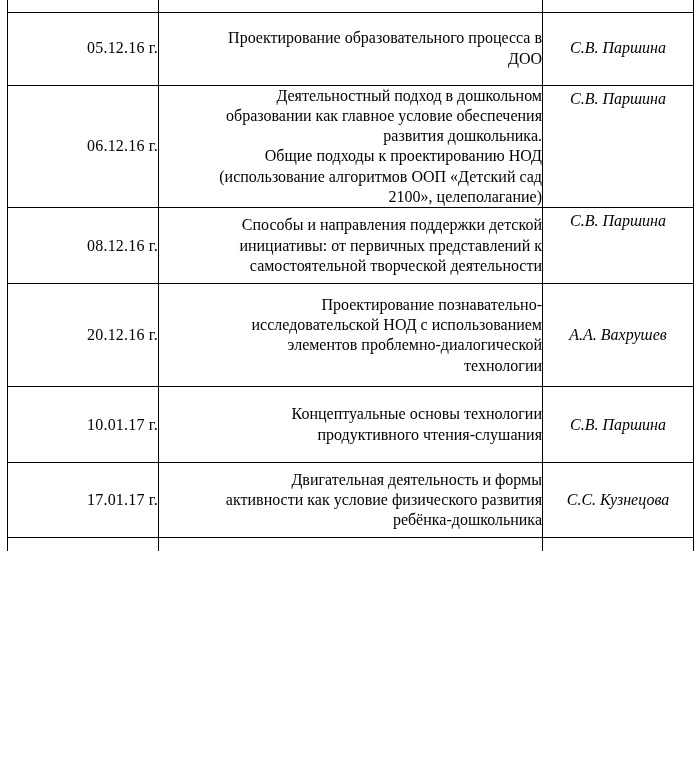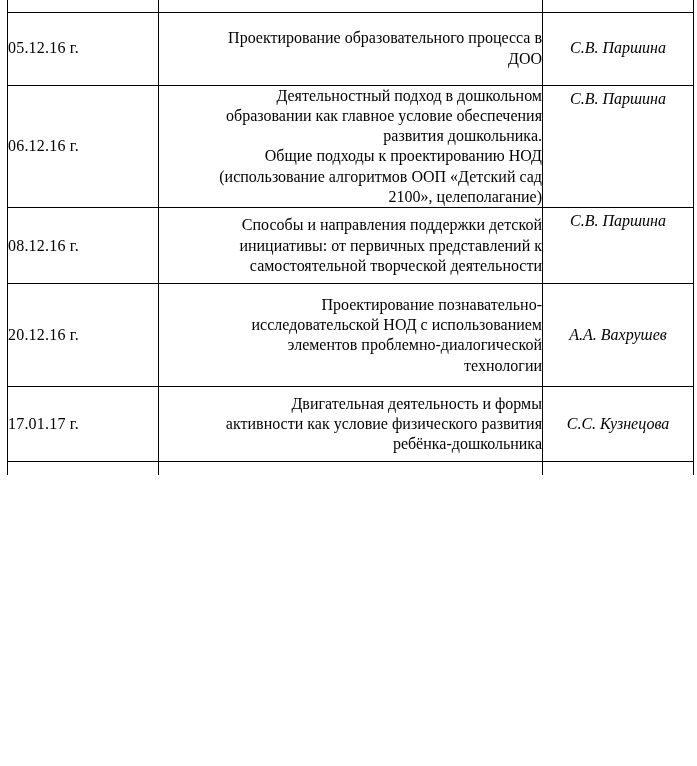--- a/index.html
+++ b/index.html
@@ -33,21 +33,21 @@
     padding: 0;
     font-size: 16px;
     line-height: 20.3px;
     overflow: hidden;
     vertical-align: middle;
   }
   tr.cut-top td { border-top: none; }
   tr.cut-bottom td { border-bottom: none; }
 
   td.date {
-    text-align: left;
+    text-align: right;
     vertical-align: middle;
     letter-spacing: 0.2px;
   }
   td.topic {
     text-align: right;
     vertical-align: middle;
     padding: 1px 6px 1px 9px;
     white-space: pre-line;
   }
   td.name {
@@ -99,20 +99,26 @@
     <td class="name valign-top">С.В. Паршина</td>
   </tr>
         <tr style="height: 103px;">
     <td class="date">20.12.16 г.</td>
     <td class="topic">Проектирование познавательно-
 исследовательской  НОД  с использованием
 элементов  проблемно-диалогической
 технологии</td>
     <td class="name valign-middle">А.А. Вахрушев</td>
   </tr>
+        <tr style="height: 76px;">
+    <td class="date">10.01.17 г.</td>
+    <td class="topic">Концептуальные основы технологии
+продуктивного чтения-слушания</td>
+    <td class="name valign-middle">С.В. Паршина</td>
+  </tr>
         <tr style="height: 75px;">
     <td class="date">17.01.17 г.</td>
     <td class="topic">Двигательная деятельность и формы
 активности как условие физического развития
 ребёнка-дошкольника</td>
     <td class="name valign-middle">С.С. Кузнецова</td>
   </tr>
         <tr class="cut-bottom" style="height: 13px;">
     <td class="date"></td>
     <td class="topic"></td>

